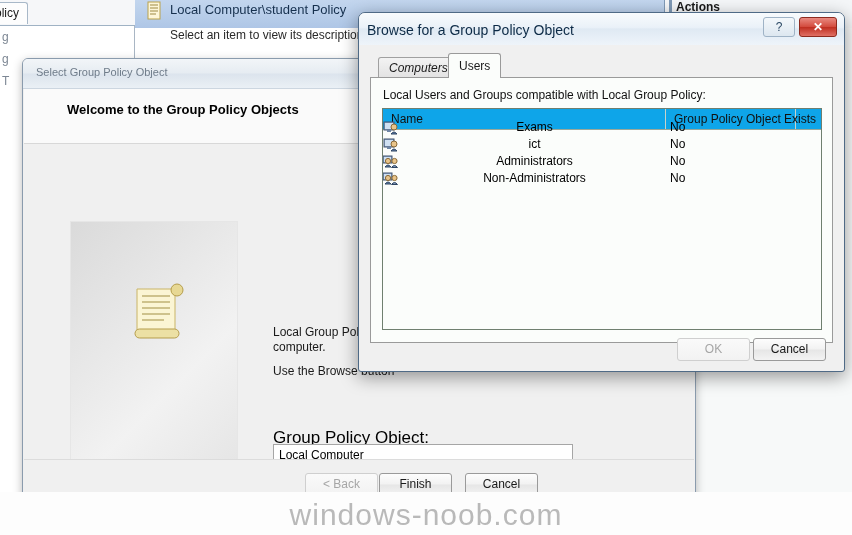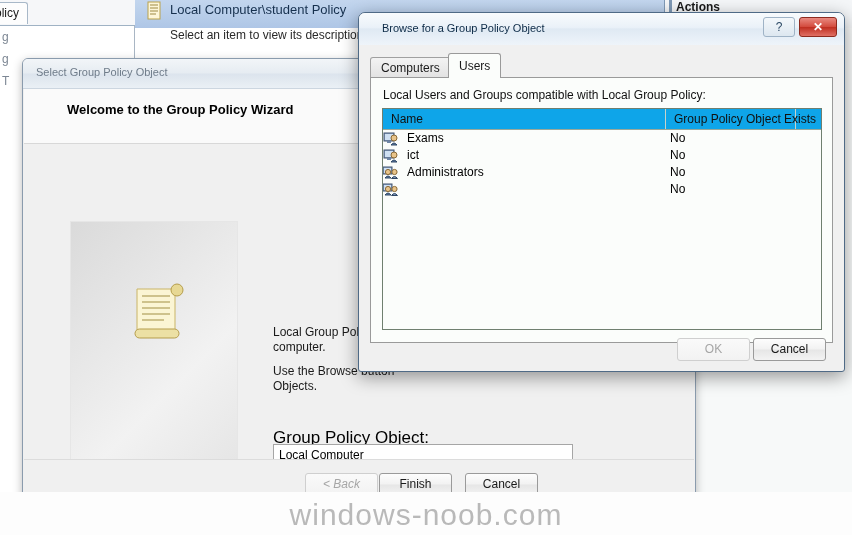--- a/index.html
+++ b/index.html
@@ -145,40 +145,40 @@
     background:#f3f3f3; border:1px solid #b6b6b6;
   }
   .wz-check-label {
     position:absolute; left:18px; top:0px; width:290px;
     font-size:12px; line-height:15px; color:#1a1a1a;
   }
   .wz-footer {
     position:absolute; left:1px; top:400px; width:670px; height:46px;
     background:#f0f0f0; border-top:1px solid #dcdcdc;
   }
-  .wz-b-back   { position:absolute; left:281px; top:13px;font-style:italic; }
+  .wz-b-back   { position:absolute; left:281px; top:13px; }
   .wz-b-finish { position:absolute; left:355px; top:13px; }
   .wz-b-cancel { position:absolute; left:441px; top:13px; }
 
   
   #browse-dialog {
     position:absolute; left:358px; top:12px; width:487px; height:360px;
     background:#f0f0f0;
     border:1px solid #4f6a86;
     border-radius:7px 7px 3px 3px;
     box-shadow:0 5px 18px rgba(0,0,0,.40);
   }
   .bd-titlebar {
     position:absolute; left:0; top:0; width:485px; height:32px;
     background:linear-gradient(to bottom,#f8fbfd 0%,#eaf1f8 45%,#dfe9f3 50%,#eef4fa 100%);
     border-radius:6px 6px 0 0;
   }
   .bd-title {
-    position:absolute; left:23px; top:9px;
-    font-size:11px; color:#0c2a46; white-space:nowrap;
+    position:absolute; left:8px; top:9px;
+    font-size:14px; color:#0c2a46; white-space:nowrap;
   }
   .bd-help-btn {
     position:absolute; right:49px; top:4px; width:32px; height:20px;
     background:linear-gradient(to bottom,#f4f8fb,#dde7f0);
     border:1px solid #9fb3c6; border-radius:3px;
     text-align:center; line-height:19px; font-size:12px; color:#2d4a66;
   }
   .bd-close-btn {
     position:absolute; right:7px; top:4px; width:38px; height:20px;
     background:linear-gradient(to bottom,#e98a80 0%,#d2493c 50%,#bf2e20 51%,#e07064 100%);
@@ -191,21 +191,21 @@
   .bd-tab {
     position:absolute; top:6px; height:21px; padding:3px 10px 0 10px;
     background:linear-gradient(to bottom,#f3f3f3,#e2e2e2);
     border:1px solid #a0a0a0; border-bottom:none; border-radius:3px 3px 0 0;
     font-size:12px; color:#1a1a1a; white-space:nowrap;
   }
   .bd-tab.active {
     top:2px; height:25px; padding-top:5px;
     background:#fbfdfb; border-color:#9a9a9a; z-index:3;
   }
-  .bd-tab-computers { left:0px; }
+  .bd-tab-computers { left:8px;font-style:italic; }
   .bd-tab-users     { left:78px; }
   .bd-tabpanel {
     position:absolute; left:0; top:26px; width:463px; height:266px;
     background:#fbfdfb; border:1px solid #9a9a9a;padding-left:48px;
   }
   .bd-panel-label {
     position:absolute; left:12px; top:10px; font-size:12px; color:#111;
   }
   .bd-list {
     position:absolute; left:11px; top:30px; width:440px; height:222px;
@@ -216,21 +216,21 @@
     background:#0ea5e9; border-bottom:1px solid #9aa89a;
   }
   .bd-th {
     position:absolute; top:0; height:20px; padding:3px 0 0 8px;
     font-size:12px; color:#111; white-space:nowrap;
     border-right:1px solid #c9d2c9;
   }
   .bd-th-name   { left:0;   width:283px; }
   .bd-th-exists { left:283px; width:130px; }
   .bd-th-pad    { left:413px; width:25px; border-right:none; }
-  .bd-rows { position:absolute; left:0; top:21px; width:438px; height:200px; }
+  .bd-rows { position:absolute; left:0; top:10px; width:438px; height:200px;text-align:center; }
   .bd-row { position:relative; height:17px; }
   .bd-row-name {
     position:absolute; left:4px; top:0; width:275px; height:17px;
     font-size:12px; padding-left:20px; line-height:16px; white-space:nowrap;
   }
   .bd-row-icon { position:absolute; left:0px; top:1px; width:16px; height:15px; }
   .bd-row-exists {
     position:absolute; left:287px; top:0; font-size:12px; line-height:16px;
   }
   .bd-footer-ok  { position:absolute; left:677px; top:338px; }
@@ -306,21 +306,21 @@
   <div class="btn pd-can">Cancel</div>
 </div>
 
 <div id="wizard">
 
   <div class="wz-titlebar">
     <div class="wz-title">Select Group Policy Object</div>
   </div>
 
   <div class="wz-head">
-    <div class="wz-head-title">Welcome to the Group Policy Wizard</div>
+    <div class="wz-head-title">Welcome to the Group Policy Objects</div>
   </div>
 
   <div class="wz-body">
 
     <div class="wz-banner">
       <span style="position:absolute;left:52px;top:55px;">
         <svg width="66" height="66" viewBox="0 0 66 66">
           <path d="M14 12 h38 v42 h-38 z" fill="#fbf5d4" stroke="#c9b467"></path>
           <g stroke="#b0a05c" stroke-width="1.2">
             <line x1="19" y1="19" x2="47" y2="19"></line>
@@ -334,21 +334,20 @@
         </svg>
       </span>
     </div>
 
     <div class="wz-para wz-p1">
       <div>Local Group Policy Ob</div>
       <div>computer.</div>
     </div>
     <div class="wz-para wz-p2">
       <div>Use the Browse button</div>
-      <div>Objects.</div>
     </div>
 
     <div class="wz-gpo-label">Group Policy Object:</div>
     <div class="wz-gpo-field">Local Computer</div>
 
     <div class="wz-check-row">
       <span class="wz-checkbox"></span>
       <span class="wz-check-label">Allow the focus of the Group Policy Snap-in to be changed when launching from the command line.  This only applies if you save the console.</span>
     </div>
   </div>
@@ -425,20 +424,21 @@
                 <circle cx="5" cy="7" r="2.6" fill="#e8c48a" stroke="#8a6a36"></circle>
                 <path d="M2 13 q3-4 6 0z" fill="#5d7ba6" stroke="#2f4663"></path>
                 <circle cx="11.5" cy="7" r="2.6" fill="#e8c48a" stroke="#8a6a36"></circle>
                 <path d="M8.5 13.5 q3-4 6 0z" fill="#7c94b8" stroke="#2f4663"></path>
               </svg>
             </span>
             <div class="bd-row-exists">No</div>
           </div>
 
           <div class="bd-row">
+            <div class="bd-row-name">Non-Administrators</div>
             <span class="bd-row-icon">
               <svg width="16" height="15" viewBox="0 0 16 15">
                 <rect x="0" y="2" width="9" height="7" fill="#8fa8c8" stroke="#40536e"></rect>
                 <rect x="1" y="3" width="7" height="5" fill="#cfe0f2"></rect>
                 <circle cx="5" cy="7" r="2.6" fill="#e8c48a" stroke="#8a6a36"></circle>
                 <path d="M2 13 q3-4 6 0z" fill="#5d7ba6" stroke="#2f4663"></path>
                 <circle cx="11.5" cy="7" r="2.6" fill="#e8c48a" stroke="#8a6a36"></circle>
                 <path d="M8.5 13.5 q3-4 6 0z" fill="#7c94b8" stroke="#2f4663"></path>
               </svg>
             </span>

